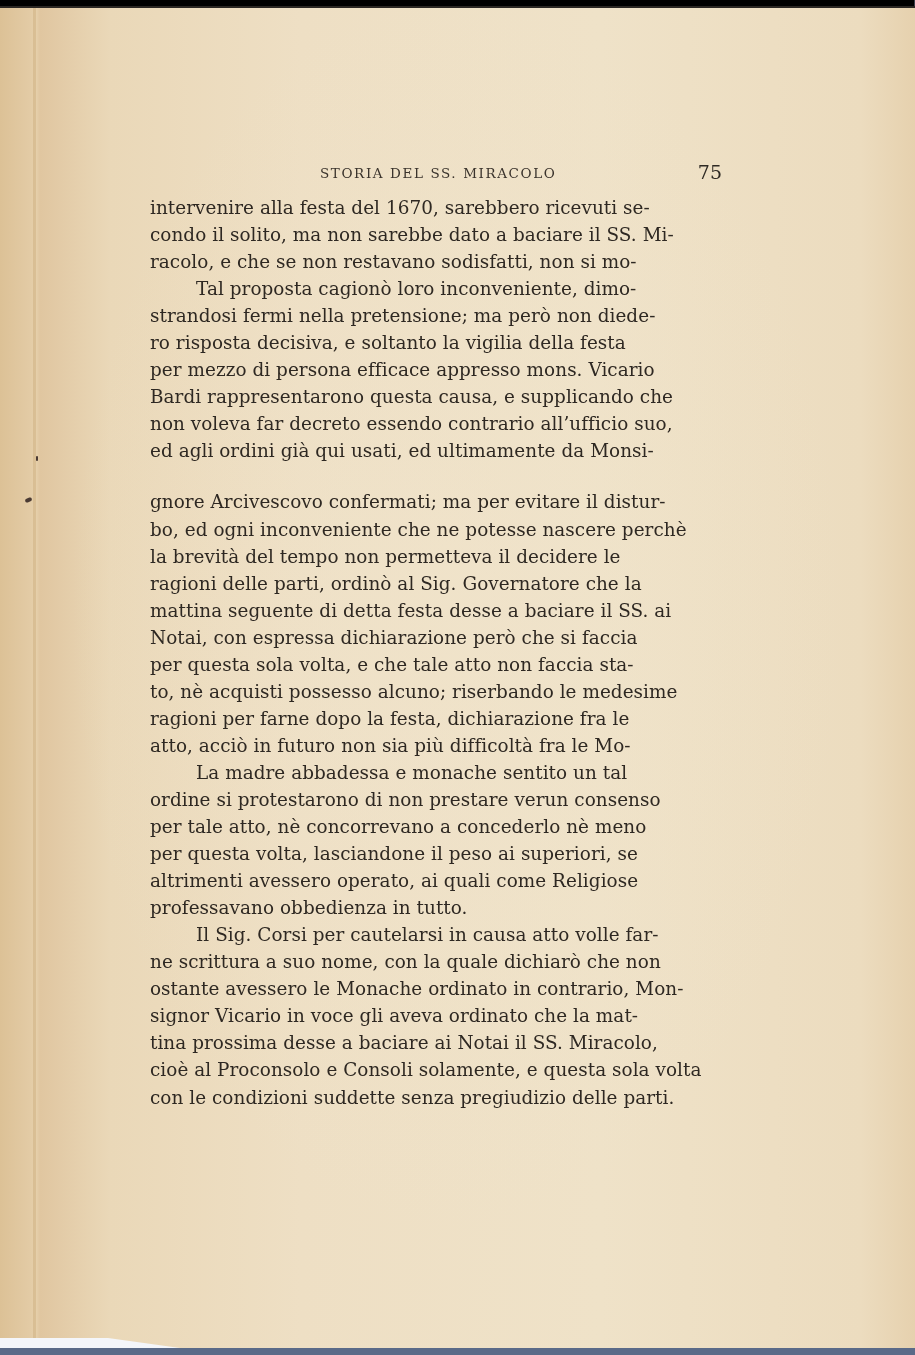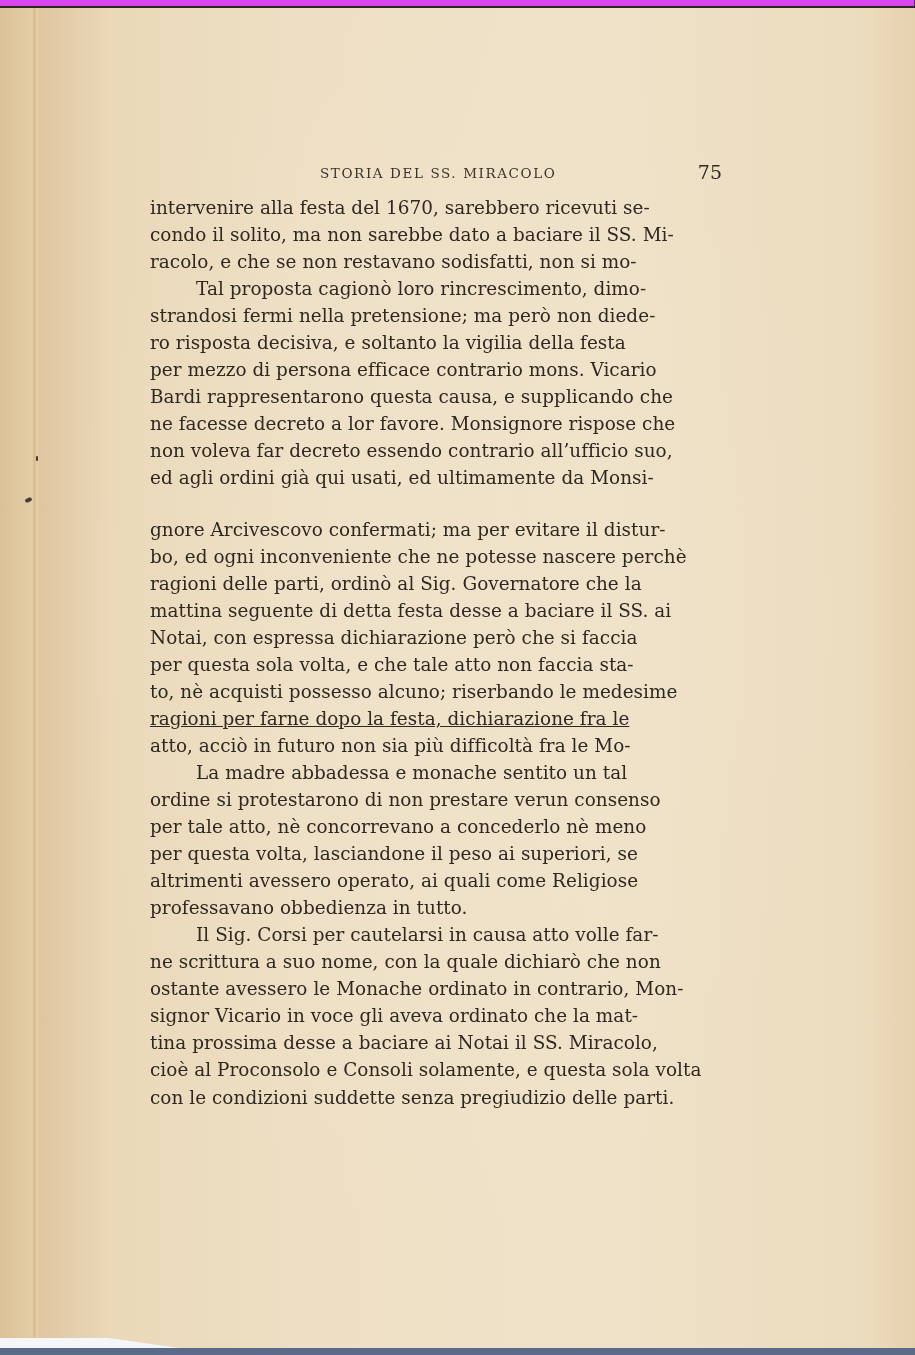--- a/index.html
+++ b/index.html
@@ -3,21 +3,21 @@
 <meta charset="utf-8">
 <style>
   html, body { margin: 0; padding: 0; }
   body {
     width: 915px; height: 1355px; overflow: hidden;
     background: #3a3f4a;
     font-family: "DejaVu Serif", "Liberation Serif", serif;
   }
   .scan {
     position: absolute; left: 0; top: 0; width: 914px; height: 1355px;
-    background: #d946ef;
+    background: #000000;
   }
   .page {
     position: absolute; left: 0; top: 6px; width: 915px; height: 1341px;
     background:
       radial-gradient(ellipse at 50% 45%, rgba(240,228,204,0.55) 0%, rgba(240,228,204,0) 60%),
       linear-gradient(90deg, #dcc196 0px, #e3cba5 30px, #e6d0ab 36px, #e0c6a0 40px, #ead8b8 110px, #eedfc4 300px, #efe2c8 600px, #ecdcbf 860px, #e6d1ae 915px);
     border-top: 2px solid #2b2723;
   }
   .fold {
     position: absolute; left: 33px; top: 0; width: 3px; height: 1341px;
@@ -72,36 +72,36 @@
       <span class="page-number">75</span>
     </div>
 
     <div class="body-text" id="body-text">
         <div>
           <div class="line" style="word-spacing: 0px; text-align: left; text-align-last: left;">intervenire alla festa del 1670, sarebbero ricevuti se-</div>
           <div class="line" style="word-spacing: 0px; text-align: left; text-align-last: left;">condo il solito, ma non sarebbe dato a baciare il SS. Mi-</div>
           <div class="line" style="word-spacing: 0px; text-align: left; text-align-last: left;">racolo, e che se non restavano sodisfatti, non si mo-</div>
         </div>
         <div>
-          <div class="line indent" style="word-spacing: 0px; text-align: left; text-align-last: left;">Tal proposta cagionò loro rincrescimento, dimo-</div>
+          <div class="line indent" style="word-spacing: 0px; text-align: left; text-align-last: left;">Tal proposta cagionò loro inconveniente, dimo-</div>
           <div class="line" style="word-spacing: 0px; text-align: left; text-align-last: left;">strandosi fermi nella pretensione; ma però non diede-</div>
           <div class="line" style="word-spacing: 0px; text-align: left; text-align-last: left;">ro risposta decisiva, e soltanto la vigilia della festa</div>
-          <div class="line" style="word-spacing: 0px; text-align: left; text-align-last: left;">per mezzo di persona efficace contrario mons. Vicario</div>
+          <div class="line" style="word-spacing: 0px; text-align: left; text-align-last: left;">per mezzo di persona efficace appresso mons. Vicario</div>
           <div class="line" style="word-spacing: 0px; text-align: left; text-align-last: left;">Bardi rappresentarono questa causa, e supplicando che</div>
-          <div class="line" style="word-spacing: 0px; text-align: left; text-align-last: left;">ne facesse decreto a lor favore. Monsignore rispose che</div>
           <div class="line" style="word-spacing: 0px; text-align: left; text-align-last: left;">non voleva far decreto essendo contrario all’ufficio suo,</div>
           <div class="line" style="word-spacing: 0px; text-align: left; text-align-last: left;">ed agli ordini già qui usati, ed ultimamente da Monsi-</div>
           <div class="line" style="word-spacing: 0px; text-align: left; text-align-last: left; margin-top: 24px;">gnore Arcivescovo confermati; ma per evitare il distur-</div>
           <div class="line" style="word-spacing: 0px; text-align: left; text-align-last: left;">bo, ed ogni inconveniente che ne potesse nascere perchè</div>
+          <div class="line" style="word-spacing: 0px; text-align: left; text-align-last: left;">la brevità del tempo non permetteva il decidere le</div>
           <div class="line" style="word-spacing: 0px; text-align: left; text-align-last: left;">ragioni delle parti, ordinò al Sig. Governatore che la</div>
           <div class="line" style="word-spacing: 0px; text-align: left; text-align-last: left;">mattina seguente di detta festa desse a baciare il SS. ai</div>
           <div class="line" style="word-spacing: 0px; text-align: left; text-align-last: left;">Notai, con espressa dichiarazione però che si faccia</div>
           <div class="line" style="word-spacing: 0px; text-align: left; text-align-last: left;">per questa sola volta, e che tale atto non faccia sta-</div>
           <div class="line" style="word-spacing: 0px; text-align: left; text-align-last: left;">to, nè acquisti possesso alcuno; riserbando le medesime</div>
-          <div class="line" style="word-spacing: 0px; text-align: center; text-align-last: left; text-decoration: underline;">ragioni per farne dopo la festa, dichiarazione fra le</div>
+          <div class="line" style="word-spacing: 0px; text-align: center; text-align-last: left;">ragioni per farne dopo la festa, dichiarazione fra le</div>
           <div class="line" style="word-spacing: 0px; text-align: left; text-align-last: left;">atto, acciò in futuro non sia più difficoltà fra le Mo-</div>
         </div>
         <div>
           <div class="line indent" style="word-spacing: 0px; text-align: right; text-align-last: left;">La madre abbadessa e monache sentito un tal</div>
           <div class="line" style="word-spacing: 0px; text-align: left; text-align-last: left;">ordine si protestarono di non prestare verun consenso</div>
           <div class="line" style="word-spacing: 0px; text-align: left; text-align-last: left;">per tale atto, nè concorrevano a concederlo nè meno</div>
           <div class="line" style="word-spacing: 0px; text-align: left; text-align-last: left;">per questa volta, lasciandone il peso ai superiori, se</div>
           <div class="line" style="word-spacing: 0px; text-align: left; text-align-last: left;">altrimenti avessero operato, ai quali come Religiose</div>
           <div class="line last">professavano obbedienza in tutto.</div>
         </div>

